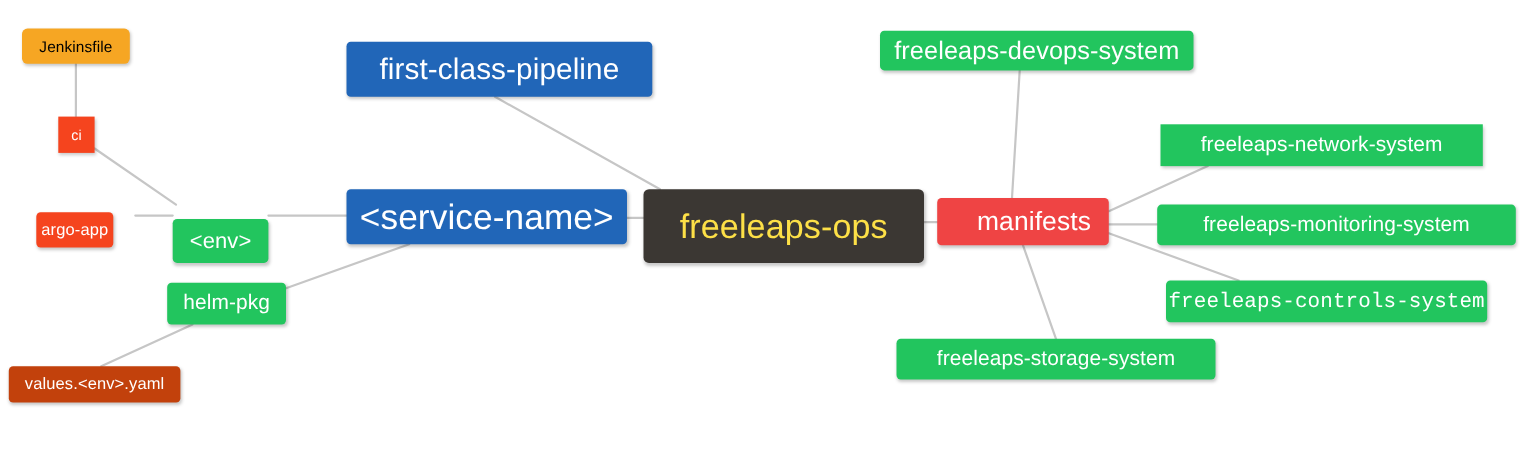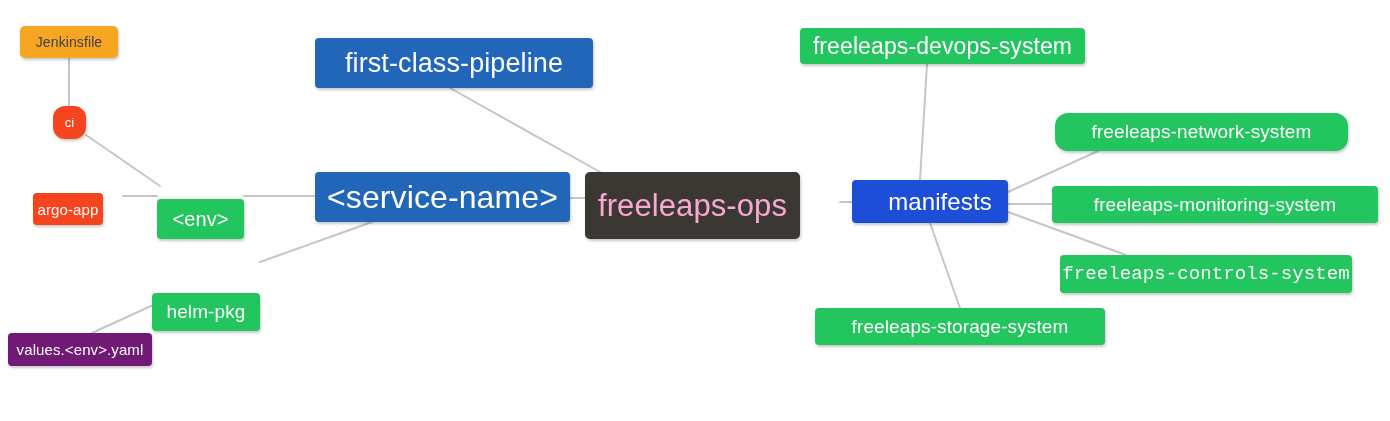--- a/index.html
+++ b/index.html
@@ -37,29 +37,29 @@
       <line x1="450" y1="88" x2="600" y2="172" stroke="#c6c6c6" stroke-width="2" stroke-linecap="round"></line>
       <line x1="570" y1="198" x2="585" y2="198" stroke="#c6c6c6" stroke-width="2" stroke-linecap="round"></line>
       <line x1="840" y1="202" x2="852" y2="202" stroke="#c6c6c6" stroke-width="2" stroke-linecap="round"></line>
       <line x1="920" y1="180" x2="927" y2="64" stroke="#c6c6c6" stroke-width="2" stroke-linecap="round"></line>
       <line x1="1008" y1="192" x2="1098" y2="151" stroke="#c6c6c6" stroke-width="2" stroke-linecap="round"></line>
       <line x1="1008" y1="204" x2="1052" y2="204" stroke="#c6c6c6" stroke-width="2" stroke-linecap="round"></line>
       <line x1="1008" y1="212" x2="1126" y2="255" stroke="#c6c6c6" stroke-width="2" stroke-linecap="round"></line>
       <line x1="930" y1="223" x2="960" y2="308" stroke="#c6c6c6" stroke-width="2" stroke-linecap="round"></line>
     </svg>
   <div id="nodes">
-      <div class="node" style="left: 20px; top: 26px; width: 98px; height: 32px; background: rgb(246, 166, 35); font-size: 14px; border-radius: 5px; color: #404040;">Jenkinsfile</div>
-      <div class="node" style="left: 53px; top: 106px; width: 33px; height: 33px; background: rgb(245, 68, 30); font-size: 13px; border-radius: 12px; color: rgb(255, 255, 255);">ci</div>
+      <div class="node" style="left: 20px; top: 26px; width: 98px; height: 32px; background: rgb(246, 166, 35); font-size: 14px; border-radius: 5px; color: #000000;">Jenkinsfile</div>
+      <div class="node" style="left: 53px; top: 106px; width: 33px; height: 33px; background: rgb(245, 68, 30); font-size: 13px; border-radius: 0; color: rgb(255, 255, 255);">ci</div>
       <div class="node" style="left: 33px; top: 193px; width: 70px; height: 32px; background: rgb(245, 68, 30); font-size: 15px; border-radius: 4px; color: rgb(255, 255, 255);">argo-app</div>
-      <div class="node" style="left: 8px; top: 333px; width: 144px; height: 33px; background: #701a75; font-size: 15px; border-radius: 4px; color: rgb(255, 255, 255);">values.&lt;env&gt;.yaml</div>
+      <div class="node" style="left: 8px; top: 333px; width: 156px; height: 33px; background: #c2410c; font-size: 15px; border-radius: 4px; color: rgb(255, 255, 255);">values.&lt;env&gt;.yaml</div>
       <div class="node" style="left: 157px; top: 176px; width: 87px; height: 40px; background: rgb(34, 197, 94); font-size: 20px; border-radius: 4px; color: rgb(255, 255, 255); margin-top: 23px;">&lt;env&gt;</div>
-      <div class="node" style="left: 152px; top: 257px; width: 108px; height: 38px; background: rgb(34, 197, 94); font-size: 19px; border-radius: 4px; color: rgb(255, 255, 255); margin-top: 36px;">helm-pkg</div>
+      <div class="node" style="left: 152px; top: 257px; width: 108px; height: 38px; background: rgb(34, 197, 94); font-size: 19px; border-radius: 4px; color: rgb(255, 255, 255);">helm-pkg</div>
       <div class="node" style="left: 315px; top: 38px; width: 278px; height: 50px; background: rgb(33, 102, 184); font-size: 27px; border-radius: 4px; color: rgb(255, 255, 255); text-align: right;">first-class-pipeline</div>
       <div class="node" style="left: 315px; top: 172px; width: 255px; height: 50px; background: rgb(33, 102, 184); font-size: 32px; border-radius: 4px; color: rgb(255, 255, 255);">&lt;service-name&gt;</div>
-      <div class="node n-root" style="left: 585px; top: 172px; width: 215px; height: 67px; background: rgb(59, 55, 51); font-size: 31px; border-radius: 5px; color: #f9a8d4;">freeleaps-ops</div>
-      <div class="node" style="left: 852px; top: 180px; width: 156px; height: 43px; background: #1d4ed8; font-size: 24px; border-radius: 4px; color: rgb(255, 255, 255); padding-left: 20px;">manifests</div>
+      <div class="node n-root" style="left: 585px; top: 172px; width: 255px; height: 67px; background: rgb(59, 55, 51); font-size: 31px; border-radius: 5px; color: #fde047;">freeleaps-ops</div>
+      <div class="node" style="left: 852px; top: 180px; width: 156px; height: 43px; background: #ef4444; font-size: 24px; border-radius: 4px; color: rgb(255, 255, 255); padding-left: 20px;">manifests</div>
       <div class="node" style="left: 800px; top: 28px; width: 285px; height: 36px; background: rgb(34, 197, 94); font-size: 23px; border-radius: 4px; color: rgb(255, 255, 255);">freeleaps-devops-system</div>
-      <div class="node" style="left: 1055px; top: 113px; width: 293px; height: 38px; background: rgb(34, 197, 94); font-size: 19px; border-radius: 13px; color: rgb(255, 255, 255);">freeleaps-network-system</div>
+      <div class="node" style="left: 1055px; top: 113px; width: 293px; height: 38px; background: rgb(34, 197, 94); font-size: 19px; border-radius: 0; color: rgb(255, 255, 255);">freeleaps-network-system</div>
       <div class="node" style="left: 1052px; top: 186px; width: 326px; height: 37px; background: rgb(34, 197, 94); font-size: 19px; border-radius: 4px; color: rgb(255, 255, 255); text-align: center;">freeleaps-monitoring-system</div>
       <div class="node" style="left: 1060px; top: 255px; width: 292px; height: 38px; background: rgb(34, 197, 94); font-size: 19px; border-radius: 4px; color: rgb(255, 255, 255); font-family: Liberation Mono, monospace;">freeleaps-controls-system</div>
       <div class="node" style="left: 815px; top: 308px; width: 290px; height: 37px; background: rgb(34, 197, 94); font-size: 19px; border-radius: 4px; color: rgb(255, 255, 255);">freeleaps-storage-system</div>
     </div>
 </div>
 
 </body></html>

